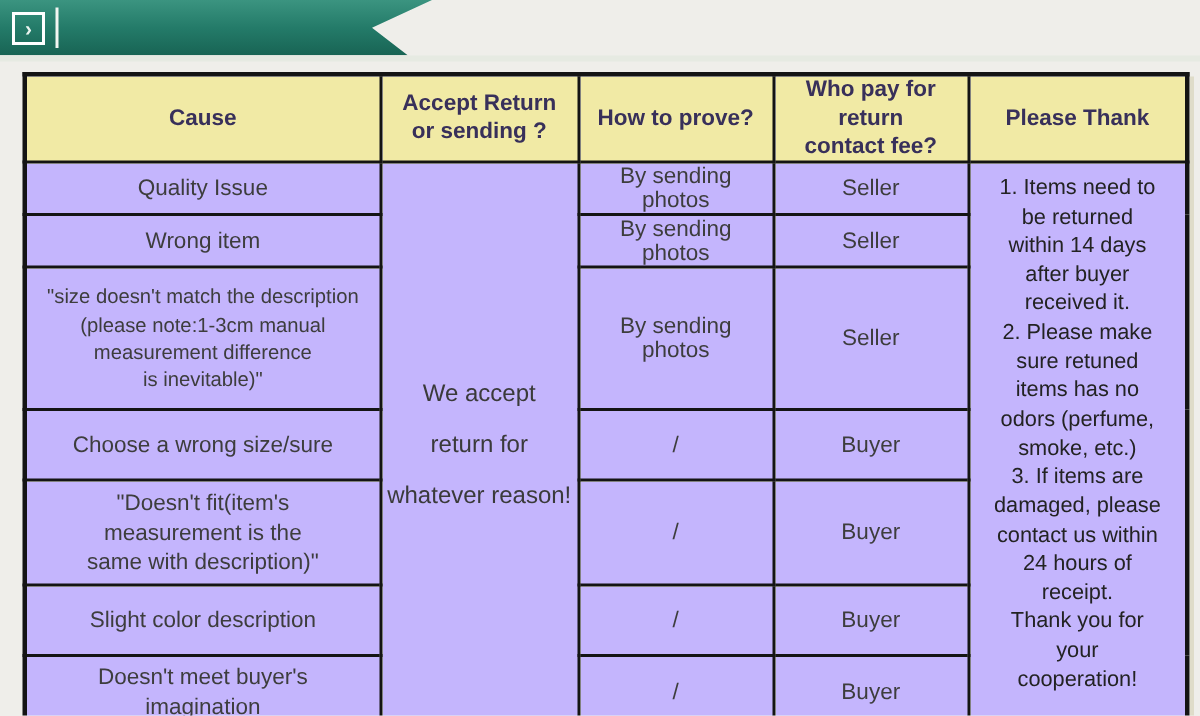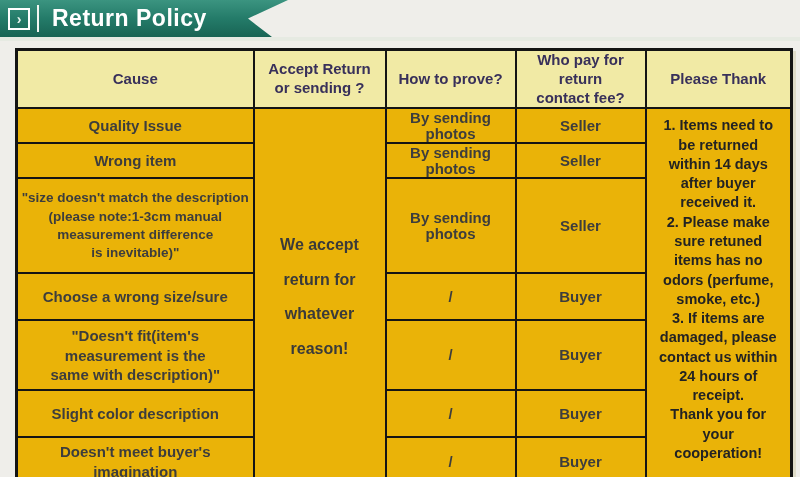--- a/index.html
+++ b/index.html
@@ -79,24 +79,24 @@
   .policy-table { border: 3px solid #141414; }
   .policy-table th {
     background: #f1eaa5;
     color: #38305a;
     font-size: 15px;
     font-weight: bold;
     height: 48px;
     line-height: 1.25;
   }
   .policy-table td {
-    background: #eab308;
+    background: #c4b5fd;
     color: #3d3d3d;
     font-size: 15px;
-    font-weight: bold;
+    font-weight: normal;
     line-height: 1.1;
   }
   
   tbody tr:nth-child(1) td { height: 33px; }
   tbody tr:nth-child(2) td { height: 33px; }
   tbody tr:nth-child(3) td { height: 93px; }
   tbody tr:nth-child(4) td { height: 45px; }
   tbody tr:nth-child(5) td { height: 68px; }
   tbody tr:nth-child(6) td { height: 45px; }
   tbody tr:nth-child(7) td { height: 47px; }
@@ -118,21 +118,20 @@
   td.cell-prove { line-height: 1.08; margin-left: 16px; }
 </style>
 </head>
 <body>
 
 <div class="banner">
   <div class="banner-icon-box">
     <span>›</span>
   </div>
   <div class="banner-sep"></div>
-  <div class="banner-title">Return Policy</div>
 </div>
 <div class="banner-strip"></div>
 
 <table class="policy-table">
   <colgroup>
     <col style="width:237px">
     <col style="width:132px">
     <col style="width:130px">
     <col style="width:130px">
     <col style="width:146px">

